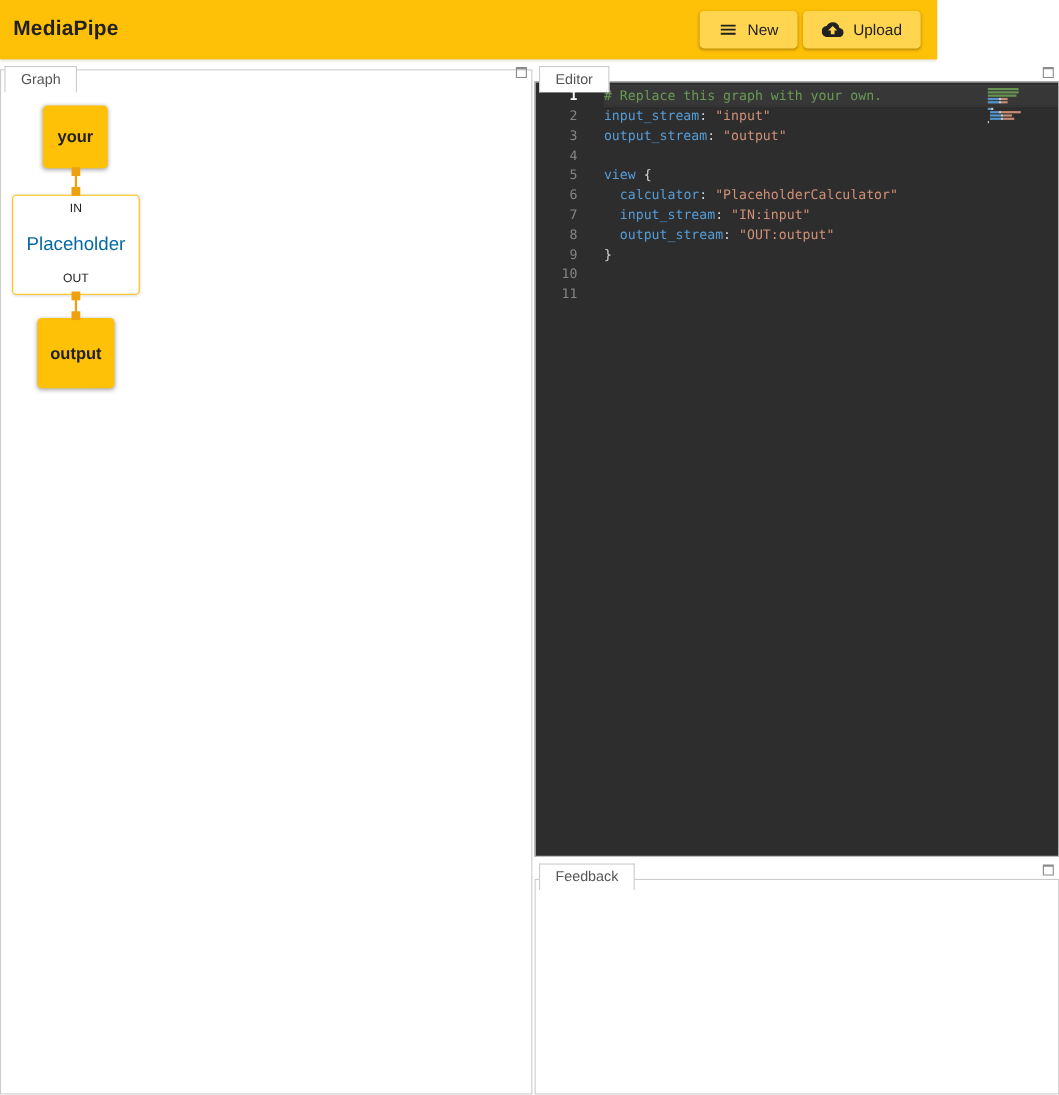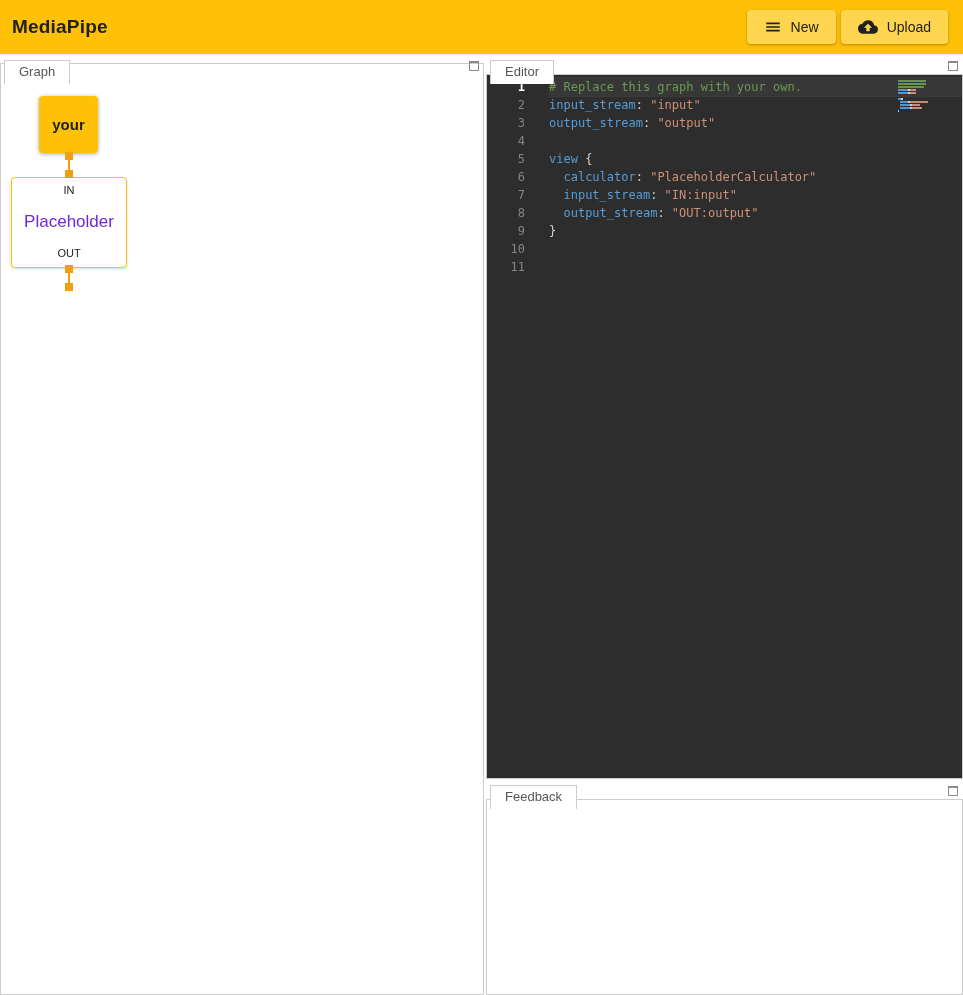--- a/index.html
+++ b/index.html
@@ -1,20 +1,20 @@
 <!DOCTYPE html>
 <html style="--brand: #FFC107; --button: #FFD54F; --node-fill: #FFC107; --port: #EDA20D; --editor-bg: #2d2d2d; --comment: #6A9955; --key: #569CD6; --string: #CE9178; --plain: #D4D4D4;"><head>
 <meta charset="utf-8">
 <style>
   * { margin:0; padding:0; box-sizing:border-box; }
   html,body { width:963px; height:995px; background:#fff; overflow:hidden;
     font-family:"Liberation Sans", sans-serif; }
 
   
-  .header { position:absolute; left:0; top:0; width:963px; height:54px;
+  .header { position:absolute; left:0; top:0; width:852px; height:54px;
     background:var(--brand,#FFC107); display:flex; align-items:center;
     justify-content:space-between; padding:0 15px 0 12px;
     box-shadow:0 1px 2px rgba(0,0,0,.12); z-index:10; }
   .app-title { font-size:19px; font-weight:700; color:#212121; letter-spacing:.2px; }
   .hbtns { display:flex; gap:5px; }
   .hbtn { display:flex; align-items:center; gap:9px; height:34px; padding:0 17px;
     background:var(--button,#FFD54F); border:none; border-radius:4px;
     font-family:inherit; font-size:14px; font-weight:500; color:#212121;
     box-shadow:0 1px 3px rgba(0,0,0,.3); cursor:pointer; }
   .hbtn svg { display:block; }
@@ -37,21 +37,21 @@
     background:var(--node-fill,#FFC107); border-radius:4px; color:#212121;
     font-weight:700; box-shadow:0 1px 4px rgba(0,0,0,.35); cursor:pointer; z-index:1; }
   #node-input  { left:38px; top:32px;  width:59px; height:57px; font-size:15px; }
   #node-output { left:33px; top:225px; width:70px; height:64px; font-size:15px; }
   .placeholder-node { position:absolute; left:10px; top:113px; width:116px; height:91px;
     background:#fff; border:1px solid var(--node-fill,#FFC107); border-radius:4px;
     box-shadow:0 1px 3px rgba(0,0,0,.15); display:flex; flex-direction:column;
     align-items:center; justify-content:space-between; padding:6px 0 8px;
     cursor:pointer; z-index:1; }
   .port-label { font-size:11px; color:#212121; }
-  .placeholder-title { font-size:17px; color:#6d28d9; }
+  .placeholder-title { font-size:17px; color:#0369a1; }
   .connector { position:absolute; left:64px; width:8px; z-index:2; }
   #conn-1 { top:88px;  height:26px; }
   #conn-2 { top:201px; height:26px; }
   .conn-line { position:absolute; left:3px; top:3px; bottom:3px; width:2px;
     background:var(--port,#EDA20D); }
   .port { position:absolute; left:0; width:8px; height:8px; background:var(--port,#EDA20D); }
   .port.a { top:0; } .port.b { bottom:0; }
 
   
   #editor-panel { left:486px; top:60px; width:477px; height:719px; }
@@ -127,20 +127,23 @@
       <span class="placeholder-title">Placeholder</span>
       <span class="port-label">OUT</span>
     </div>
 
     <div class="connector" id="conn-2">
       <span class="conn-line"></span>
       <span class="port a"></span>
       <span class="port b"></span>
     </div>
 
+    <div class="gnode" id="node-output">
+      <span>output</span>
+    </div>
 
   </div>
 </div>
 
 <div class="panel" id="editor-panel">
   <div class="tab">Editor</div>
   <button class="max"></button>
   <div class="panel-body">
     <div class="gutter">
         <div class="ln active">1</div>

